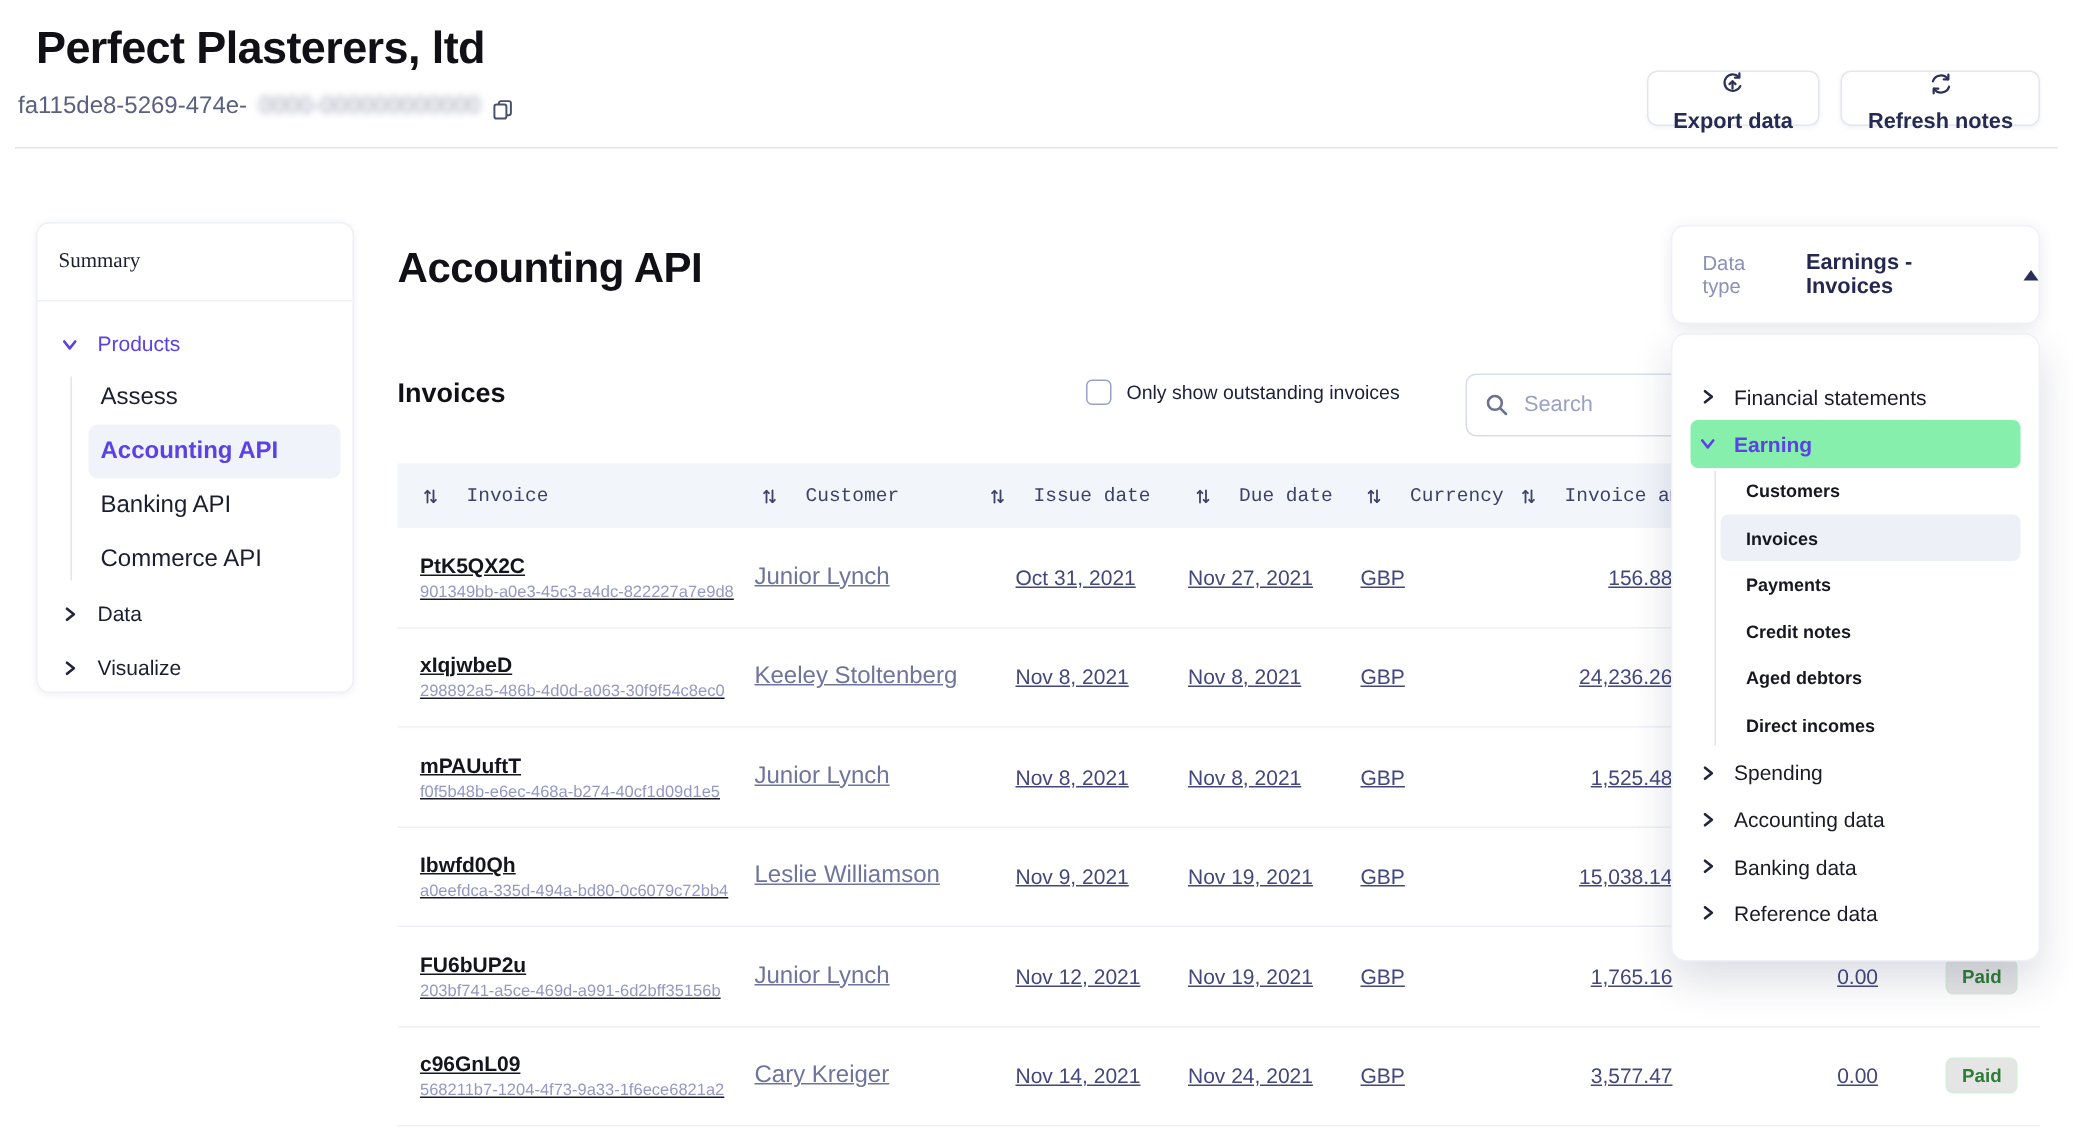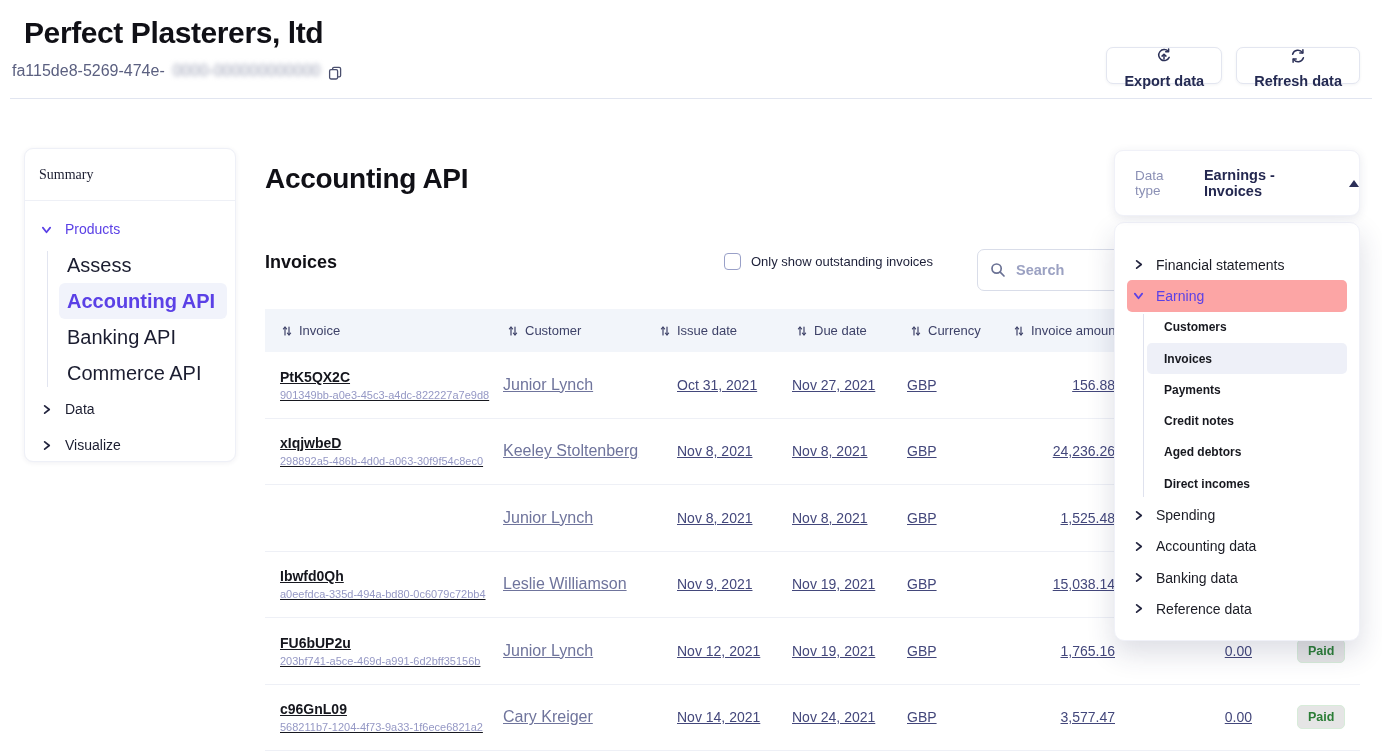--- a/index.html
+++ b/index.html
@@ -28,43 +28,43 @@
                 border-bottom:1px solid #eef0f6; font-size:14px; color:#1b1d30; cursor:pointer;font-family:Liberation Serif, serif; }
   .sb-body { padding:10px 8px 0 8px; }
   .sb-row { height:36px; display:flex; align-items:center; font-size:14px; color:#1b1d30;
             cursor:pointer; border-radius:6px; }
   .sb-row .chev { width:13px; margin-left:8px; margin-right:11px; display:flex; color:#23253f; }
   .sb-row.accent, .sb-row.accent .chev { color:#5b41e6; }
   .sb-children { position:relative; }
   .sb-children::before { content:""; position:absolute; left:14px; top:4px; bottom:4px;
                          width:1px; background:#e2e5f0; }
   .sb-child { height:36px; display:flex; align-items:center; margin-left:26px; padding-left:8px;
-              font-size:20px; color:#1b1d30; border-radius:6px; cursor:pointer; }
+              font-size:16px; color:#1b1d30; border-radius:6px; cursor:pointer; }
   .sb-child.sel { background:#f1f3fb; color:#5b41e6; font-weight:700; }
 
   
   #page-title { position:absolute; left:265px; top:163px; font-size:28px; font-weight:800;
                 letter-spacing:-0.3px; color:#101016; }
   #section-title { position:absolute; left:265px; top:252px; font-size:18px; font-weight:800; color:#101016; }
   #filter-row { position:absolute; left:724px; top:253px; display:flex; align-items:center; gap:10px; }
   .checkbox { width:17px; height:17px; border:1px solid #99a0c8; border-radius:4px; background:#fff; cursor:pointer; }
   #filter-label { font-size:13px; color:#1c1f38; }
   #search-box { position:absolute; left:977px; top:249px; width:180px; height:42px; background:#fff;
                 border:1px solid #d9dde9; border-radius:7px; display:flex; align-items:center;
                 padding:0 12px; gap:10px; z-index:1; }
   #search-box svg { color:#6a7194; flex:none; }
   #search-input { border:none; outline:none; width:100%; font-size:14.5px; color:#2a2d52;
-                  font-family:"Liberation Sans", sans-serif;font-weight:bold; }
+                  font-family:"Liberation Sans", sans-serif; }
   #search-input::placeholder { color:#9ba1c2; }
 
   
   #table { position:absolute; left:265px; top:309px; width:1095px; }
   #table-head { position:relative; height:43px; background:#f2f5fa; }
-  .th { position:absolute; top:0; height:43px; display:flex; align-items:center; gap:7px;
-        font-size:13px; color:#3e4268; cursor:pointer; white-space:nowrap; }
+  .th { position:absolute; top:0; height:43px; display:flex; align-items:center; gap:19px;
+        font-size:13px; color:#3e4268; cursor:pointer; white-space:nowrap;font-family:Liberation Mono, monospace; }
   .th svg { color:#3e4268; }
   .th.c0{left:17px} .th.c1{left:243px} .th.c2{left:395px} .th.c3{left:532px}
   .th.c4{left:646px} .th.c5{left:749px}
   #table-body { position:relative; }
   .t-row { position:relative; height:66.5px; border-bottom:1px solid #eef0f6; }
   .cell { position:absolute; top:50%; transform:translateY(-50%); white-space:nowrap;text-decoration:underline; }
   .cell-invoice { left:15px; }
   .inv-name { font-size:14px; font-weight:700; color:#15161d; }
   .inv-id { font-size:11px; color:#9598c5; margin-top:4px; }
   .cell-customer { left:238px; font-size:16px; color:#6f749c; }
@@ -85,21 +85,21 @@
   #datatype-value { font-size:14.5px; font-weight:700; color:#242850; }
   .tri-up { width:0; height:0; border-left:5px solid transparent; border-right:5px solid transparent;
             border-bottom:7px solid #2b2f58; margin-left:2px; }
 
   #tree-panel { position:absolute; left:1114px; top:222px; width:246px; height:419px; background:#fff;
                 border:1px solid #f0f1f8; border-radius:10px; z-index:5;
                 box-shadow:0 12px 28px rgba(40,45,90,.16); padding:26px 12px 18px 12px; }
   .tree-row { height:31.3px; display:flex; align-items:center; border-radius:5px; font-size:14px;
               color:#1a1b24; cursor:pointer; }
   .tree-row .chev { width:12px; margin-left:6px; margin-right:11px; display:flex; color:#23253f; }
-  .tree-row.accent { color:#5b41e6; font-weight:400; background:#fca5a5; }
+  .tree-row.accent { color:#5b41e6; font-weight:700; background:#86efac; }
   .tree-row.accent .chev { color:#5b41e6; }
   .tree-children { position:relative; }
   .tree-children::before { content:""; position:absolute; left:16px; top:2px; bottom:2px;
                            width:1px; background:#dfe2ee; }
   .tree-child { height:31.3px; display:flex; align-items:center; margin-left:20px; padding-left:17px;
                 font-size:12px; color:#17181f; border-radius:5px; cursor:pointer;font-weight:bold; }
   .tree-child.sel { background:#eef0f8; }
 </style>
 </head>
 <body>
@@ -131,21 +131,21 @@
   </button>
   <button class="hbtn">
     <span style="display:flex">
       <svg width="16" height="16" viewBox="0 0 16 16" fill="none" stroke="currentColor" stroke-width="1.5" stroke-linecap="round" stroke-linejoin="round">
           <path d="M2.6 6.2a5.6 5.6 0 0 1 10-1.4"></path>
           <polyline points="12.9 1.8 12.9 4.9 9.8 4.9"></polyline>
           <path d="M13.4 9.8a5.6 5.6 0 0 1-10 1.4"></path>
           <polyline points="3.1 14.2 3.1 11.1 6.2 11.1"></polyline>
         </svg>
     </span>
-    <span>Refresh data</span>
+    <span>Refresh notes</span>
   </button>
 </div>
 
 <div id="header-divider"></div>
 
 <nav id="sidebar">
   <div class="sb-summary">Summary</div>
   <div class="sb-body">
       <div class="sb-row accent">
         <span class="chev">
@@ -284,20 +284,24 @@
           <div class="inv-name">xIqjwbeD</div>
           <div class="inv-id">298892a5-486b-4d0d-a063-30f9f54c8ec0</div>
         </div>
         <div class="cell cell-customer">Keeley Stoltenberg</div>
         <div class="cell cell-issue">Nov 8, 2021</div>
         <div class="cell cell-due">Nov 8, 2021</div>
         <div class="cell cell-currency">GBP</div>
         <div class="cell cell-amount">24,236.26</div>
       </div>
       <div class="t-row">
+        <div class="cell cell-invoice">
+          <div class="inv-name">mPAUuftT</div>
+          <div class="inv-id">f0f5b48b-e6ec-468a-b274-40cf1d09d1e5</div>
+        </div>
         <div class="cell cell-customer">Junior Lynch</div>
         <div class="cell cell-issue">Nov 8, 2021</div>
         <div class="cell cell-due">Nov 8, 2021</div>
         <div class="cell cell-currency">GBP</div>
         <div class="cell cell-amount">1,525.48</div>
       </div>
       <div class="t-row">
         <div class="cell cell-invoice">
           <div class="inv-name">Ibwfd0Qh</div>
           <div class="inv-id">a0eefdca-335d-494a-bd80-0c6079c72bb4</div>

